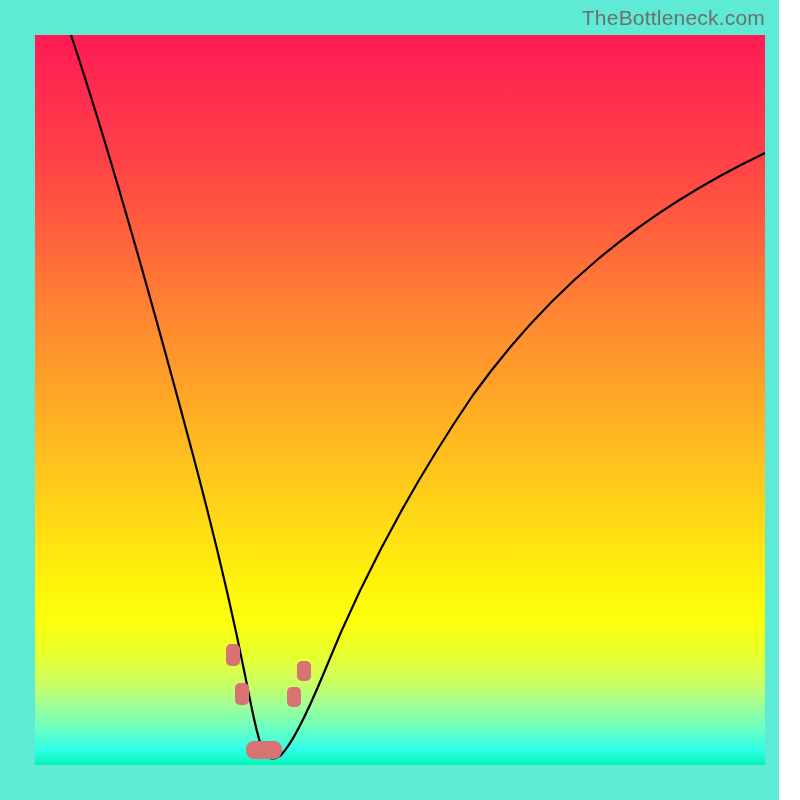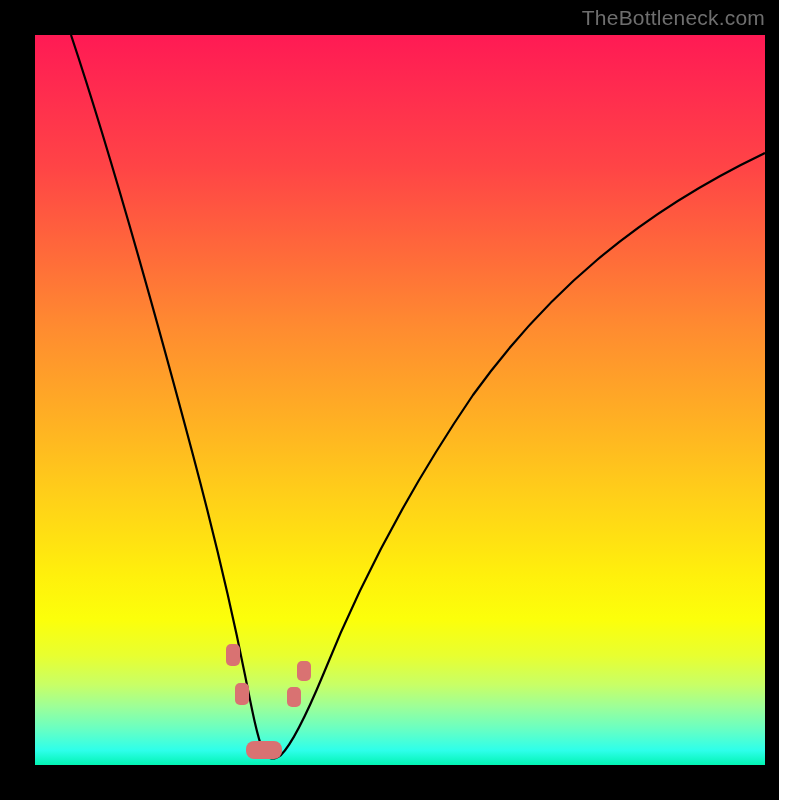--- a/index.html
+++ b/index.html
@@ -7,21 +7,21 @@
     padding: 0;
     width: 800px;
     height: 800px;
     overflow: hidden;
     font-family: Arial, Helvetica, sans-serif;
   }
   .frame {
     position: relative;
     width: 779px;
     height: 800px;
-    background: #000000;
+    background: #5eead4;
   }
   .watermark {
     position: absolute;
     top: 6px;
     right: 14px;
     color: #6e6e6e;
     font-size: 21px;
     font-weight: 400;
     letter-spacing: 0.2px;
     z-index: 5;

